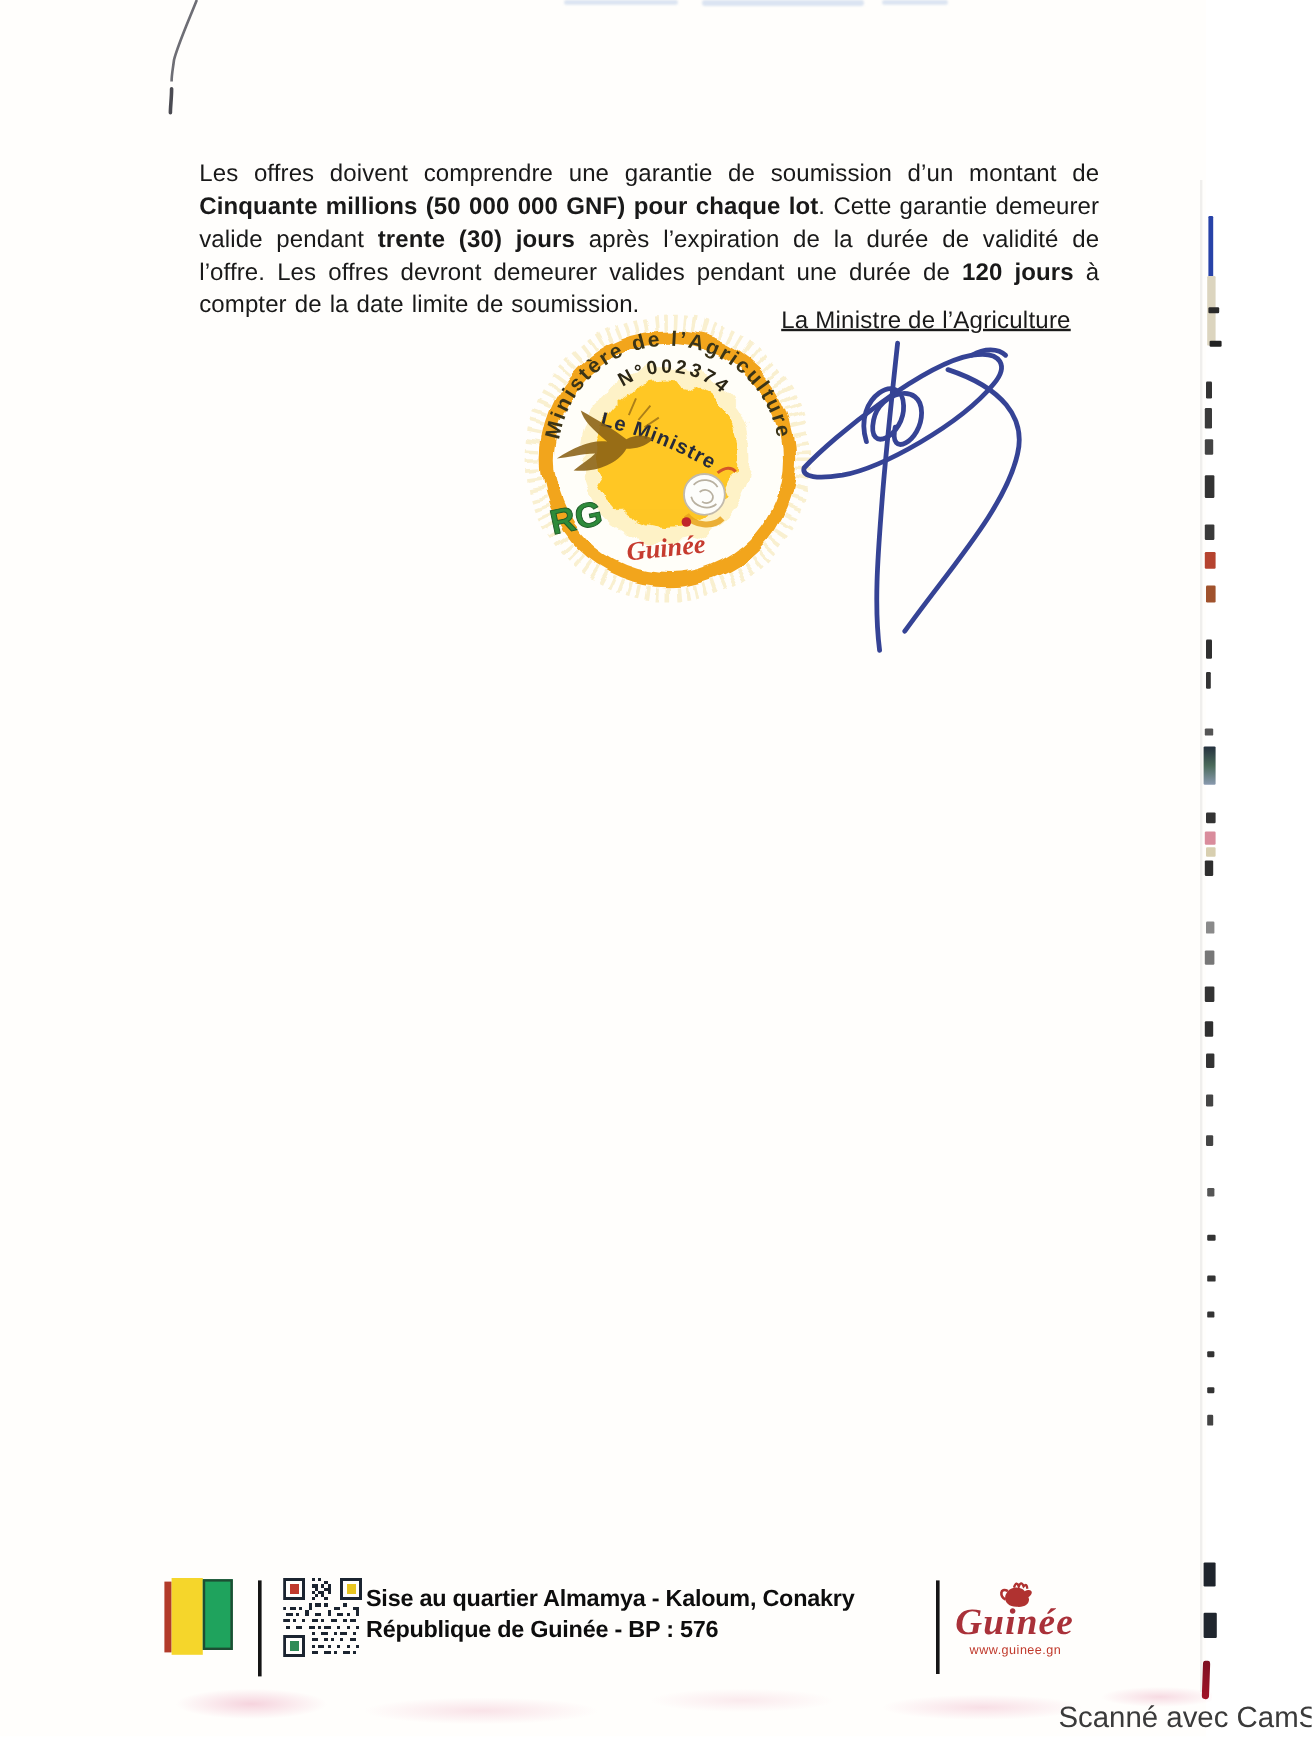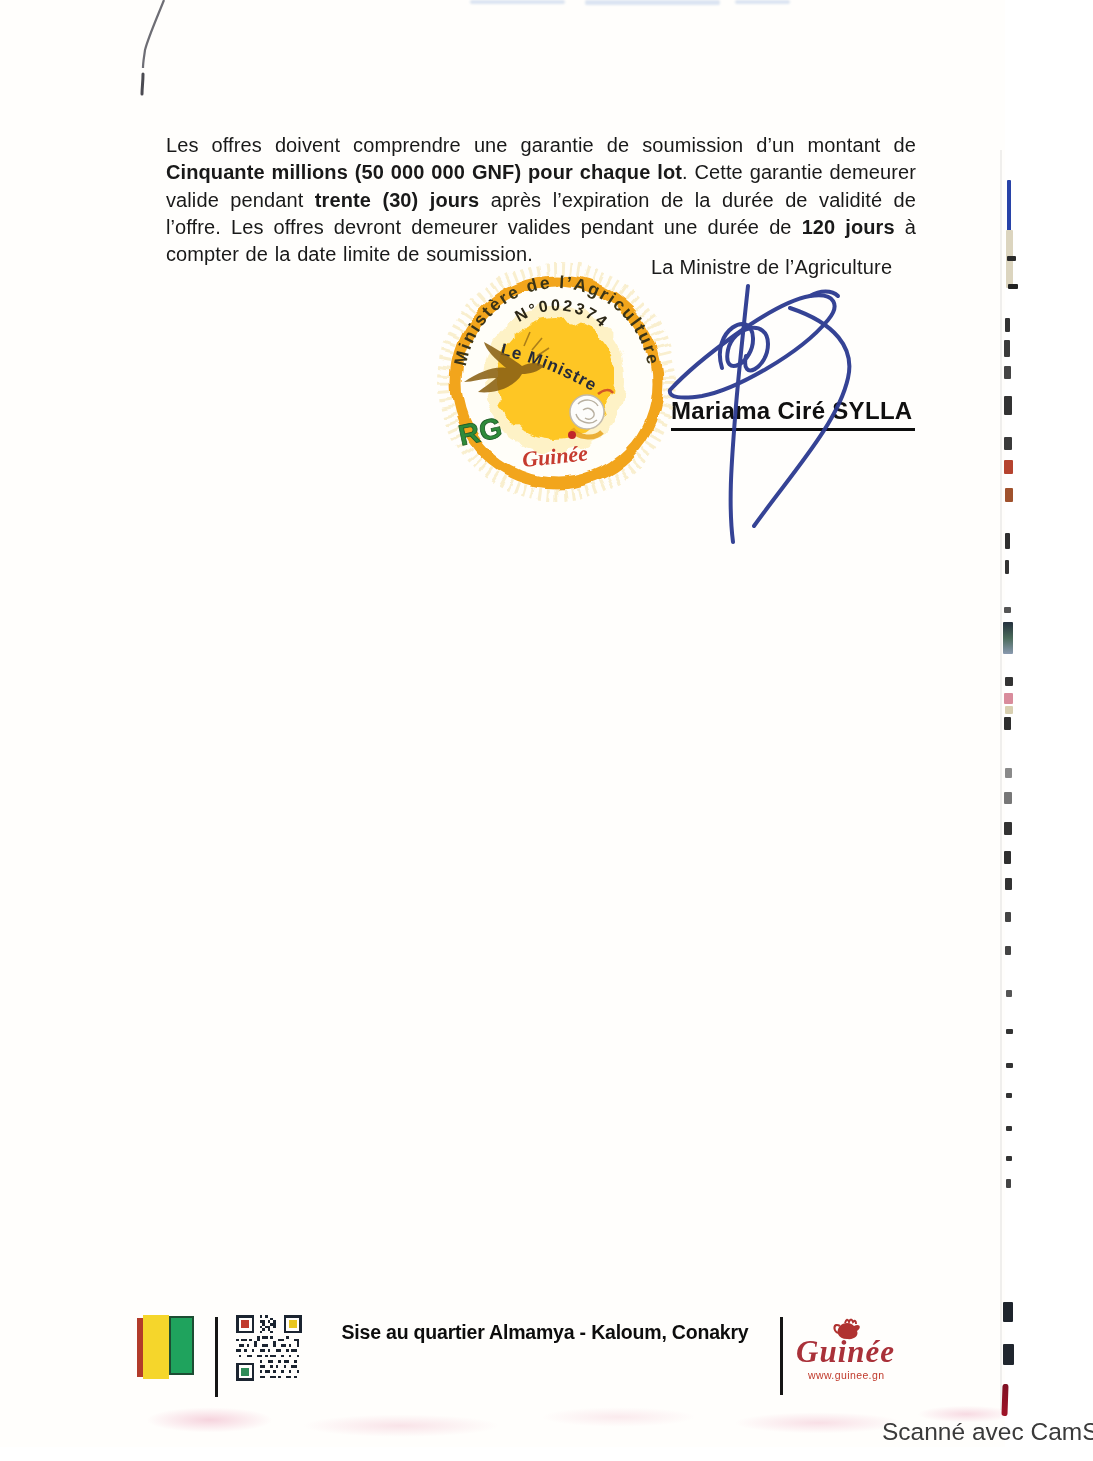--- a/index.html
+++ b/index.html
@@ -4,35 +4,35 @@
 <style>
   html,body{margin:0;padding:0;background:#fff;}
   #canvas{position:relative;width:1093px;height:1461px;overflow:hidden;background:#fff;
           font-family:"Liberation Sans",sans-serif;padding-left:25px;}
   .page{position:absolute;left:0;top:0;width:1005px;height:1447px;background:#fffefc;}
   
   .para{position:absolute;left:166px;top:112px;width:750px;font-size:20px;line-height:27.3px;
         text-align:justify;color:#191919;letter-spacing:.1px;word-spacing:1px;}
   .para .b{font-weight:700;}
   
-  .sig-title{position:absolute;left:651px;top:256px;font-size:20px;color:#1a1a1a;letter-spacing:.2px;}
+  .sig-title{position:absolute;left:651px;top:256px;font-size:20px;color:#1a1a1a;letter-spacing:.2px;text-decoration:underline;}
   .sig-name{position:absolute;left:671px;top:397px;font-size:24px;font-weight:700;color:#101010;
             border-bottom:3.5px solid #0d0d0d;padding:0 3px 3px 0;letter-spacing:.3px;}
   .sig-svg{position:absolute;left:640px;top:268px;z-index:5;}
   
   .stamp{position:absolute;left:432px;top:252px;z-index:2;}
   
   .flag{position:absolute;left:137px;top:1315px;width:60px;height:66px;}
   .flag .red{position:absolute;left:0;top:3px;width:6px;height:59px;background:var(--flag-red);}
   .flag .yellow{position:absolute;left:6px;top:0;width:26px;height:64px;background:var(--flag-yellow);}
   .flag .green{position:absolute;left:32px;top:1px;width:25px;height:59px;background:var(--flag-green);
                border:2px solid #1d4d33;box-sizing:border-box;}
   .vline{position:absolute;width:3px;background:#151515;}
   .qr{position:absolute;left:236px;top:1315px;}
-  .addr{position:absolute;left:305px;top:1320px;width:480px;text-align:center;font-weight:700;
+  .addr{position:absolute;left:305px;top:1320px;width:480px;font-weight:700;
         color:#0d0d0d;font-size:19.5px;line-height:25.5px;letter-spacing:-.2px;}
   .addr span{display:block;}
   .logo{position:absolute;left:790px;top:1318px;width:120px;height:70px;}
   .logo-text{position:absolute;left:6px;top:16px;font-family:"Liberation Serif",serif;font-style:italic;
              font-weight:700;font-size:31px;color:var(--logo-red);letter-spacing:1px;}
   .logo-site{position:absolute;left:18px;top:51px;font-size:10.5px;font-weight:400;color:#c0392b;letter-spacing:.4px;}
   .rooster{position:absolute;left:40px;top:-6px;}
   
   .watermark{position:absolute;left:882px;top:1418px;font-size:24.5px;color:#3a3a3a;white-space:nowrap;}
   
@@ -59,21 +59,20 @@
   <div class="topfrag" style="left:735px;top:0;width:55px;height:4px;"></div>
 
   <svg class="crease" width="60" height="110" viewBox="0 0 60 110">
     <path d="M 36 0 C 28 20 20 38 17 50 C 16 58 15 62 15 68" stroke="#4a4a52" stroke-width="2.2" fill="none" opacity=".8"></path>
     <path d="M 15 74 C 15 82 14 88 14 94" stroke="#2c2c34" stroke-width="3" fill="none" opacity=".85" stroke-linecap="round"></path>
   </svg>
 
   <p class="para"><span>Les offres doivent comprendre une garantie de soumission d’un montant de </span><span class="b">Cinquante millions (50 000 000 GNF) pour chaque lot</span><span>. Cette garantie demeurer valide pendant </span><span class="b">trente (30) jours</span><span> après l’expiration de la durée de validité de l’offre. Les offres devront demeurer valides pendant une durée de </span><span class="b">120 jours</span><span> à compter de la date limite de soumission.</span></p>
 
   <div class="sig-title">La Ministre de l’Agriculture</div>
-  <div class="sig-name">Mariama Ciré SYLLA</div>
 
   <svg class="stamp" width="250" height="250" viewBox="0 0 250 250">
     <defs>
       <filter id="w1" x="-25%" y="-25%" width="150%" height="150%">
         <feTurbulence type="fractalNoise" baseFrequency="0.035" numOctaves="2" seed="7" result="n"></feTurbulence>
         <feDisplacementMap in="SourceGraphic" in2="n" scale="9" xChannelSelector="R" yChannelSelector="G"></feDisplacementMap>
       </filter>
       <filter id="w2" x="-30%" y="-30%" width="160%" height="160%">
         <feTurbulence type="fractalNoise" baseFrequency="0.06" numOctaves="2" seed="4" result="n2"></feTurbulence>
         <feDisplacementMap in="SourceGraphic" in2="n2" scale="16" xChannelSelector="R" yChannelSelector="G"></feDisplacementMap>
@@ -136,20 +135,21 @@
     <rect x="2" y="2" width="3" height="3" style="fill:#C0392B"></rect>
     <rect x="18.5" y="0.5" width="6" height="6" fill="none" style="stroke:var(--qr-dark)" stroke-width="1"></rect>
     <rect x="20" y="2" width="3" height="3" style="fill:#E8C51F"></rect>
     <rect x="0.5" y="18.5" width="6" height="6" fill="none" style="stroke:var(--qr-dark)" stroke-width="1"></rect>
     <rect x="2" y="20" width="3" height="3" style="fill:#2E8B57"></rect>
     <path style="fill:var(--qr-dark)" d="M9 0h1v1h-1z M11 0h1v1h-1z M13 1h1v1h-1z M9 2h2v1h-2z M12 2h1v1h-1z M14 2h1v1h-1z M10 3h1v1h-1z M13 3h2v1h-2z M9 4h1v1h-1z M11 4h2v1h-2z M14 4h1v1h-1z M10 5h1v1h-1z M12 5h1v1h-1z M9 6h1v1h-1z M13 6h1v1h-1z M0 9h1v1h-1z M2 9h2v1h-2z M5 9h1v1h-1z M8 8h1v2h-1z M10 8h2v1h-2z M13 8h1v1h-1z M16 9h2v1h-2z M19 8h1v1h-1z M22 9h2v1h-2z M1 11h2v1h-2z M4 11h1v1h-1z M7 10h1v2h-1z M10 11h2v1h-2z M14 10h1v2h-1z M17 11h2v1h-2z M20 11h1v1h-1z M23 10h1v2h-1z M0 13h2v1h-2z M3 13h1v1h-1z M6 13h1v1h-1z M9 13h2v1h-2z M12 13h1v1h-1z M15 13h2v1h-2z M19 13h1v1h-1z M21 13h2v1h-2z M1 15h1v1h-1z M4 15h2v1h-2z M8 15h1v1h-1z M11 15h1v1h-1z M13 15h2v1h-2z M17 15h1v1h-1z M20 15h1v1h-1z M23 15h1v1h-1z M9 17h1v1h-1z M12 17h2v1h-2z M16 17h1v1h-1z M18 17h2v1h-2z M22 17h1v1h-1z M9 19h2v1h-2z M13 19h1v1h-1z M15 19h1v1h-1z M18 19h1v1h-1z M21 19h2v1h-2z M9 21h1v1h-1z M11 21h2v1h-2z M14 21h1v1h-1z M17 21h1v1h-1z M20 21h1v1h-1z M23 21h1v1h-1z M9 23h2v1h-2z M13 23h2v1h-2z M16 23h1v1h-1z M19 23h2v1h-2z M22 23h1v1h-1z M9 15h1v1h-1z"></path>
   </svg>
 
   <div class="addr">
     <span>Sise au quartier Almamya - Kaloum, Conakry</span>
+    <span>République de Guinée - BP : 576</span>
   </div>
 
   <div class="vline" style="left:780px;top:1317px;height:78px;"></div>
 
   <div class="logo">
     <svg class="rooster" width="34" height="30" viewBox="0 0 34 30">
       <path d="M17 27 C8 27 5 19 10 14 C13 10 21 10 24 14 C30 11 32 16 27 19 C29 23 25 28 17 27 Z" style="fill:#B03230"></path>
       <path d="M10 14 C3 10 3 19 8 21" fill="none" stroke="#B03230" stroke-width="2.2"></path>
       <path d="M15 11 q2 -6 4 -1 q2 -5 4 0 q3 -3 3 2" fill="none" stroke="#B03230" stroke-width="2"></path>
     </svg>

